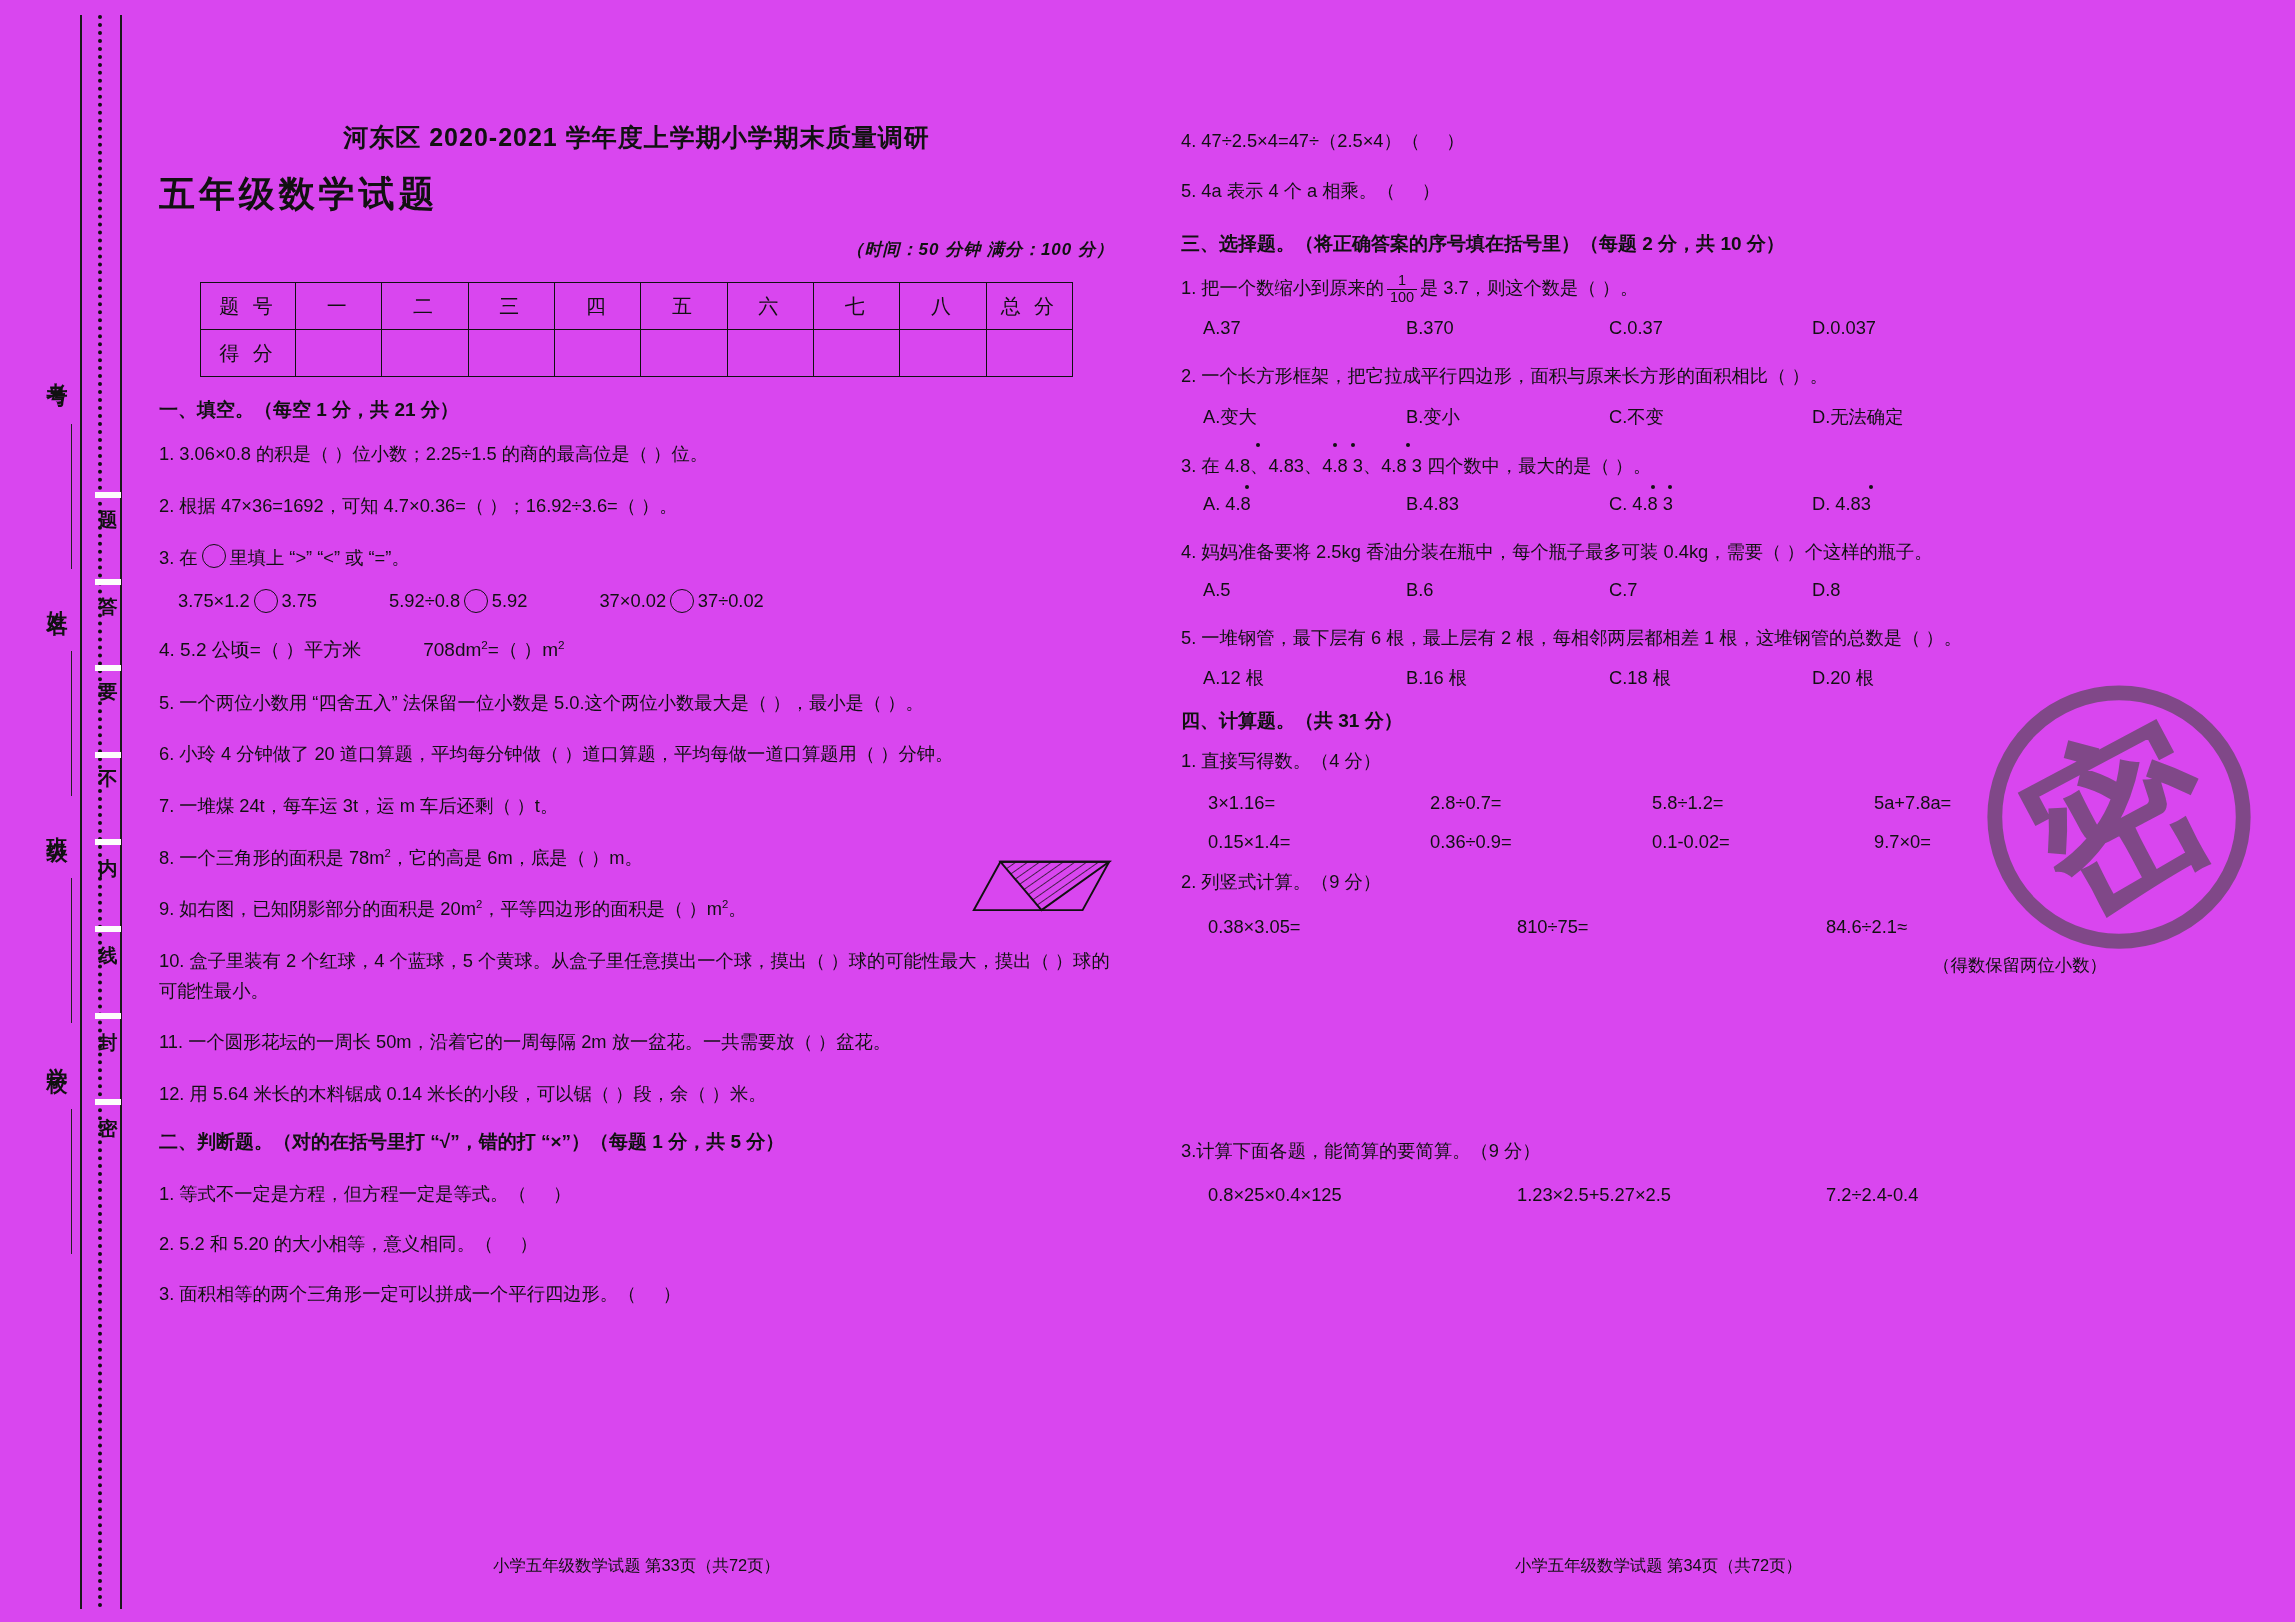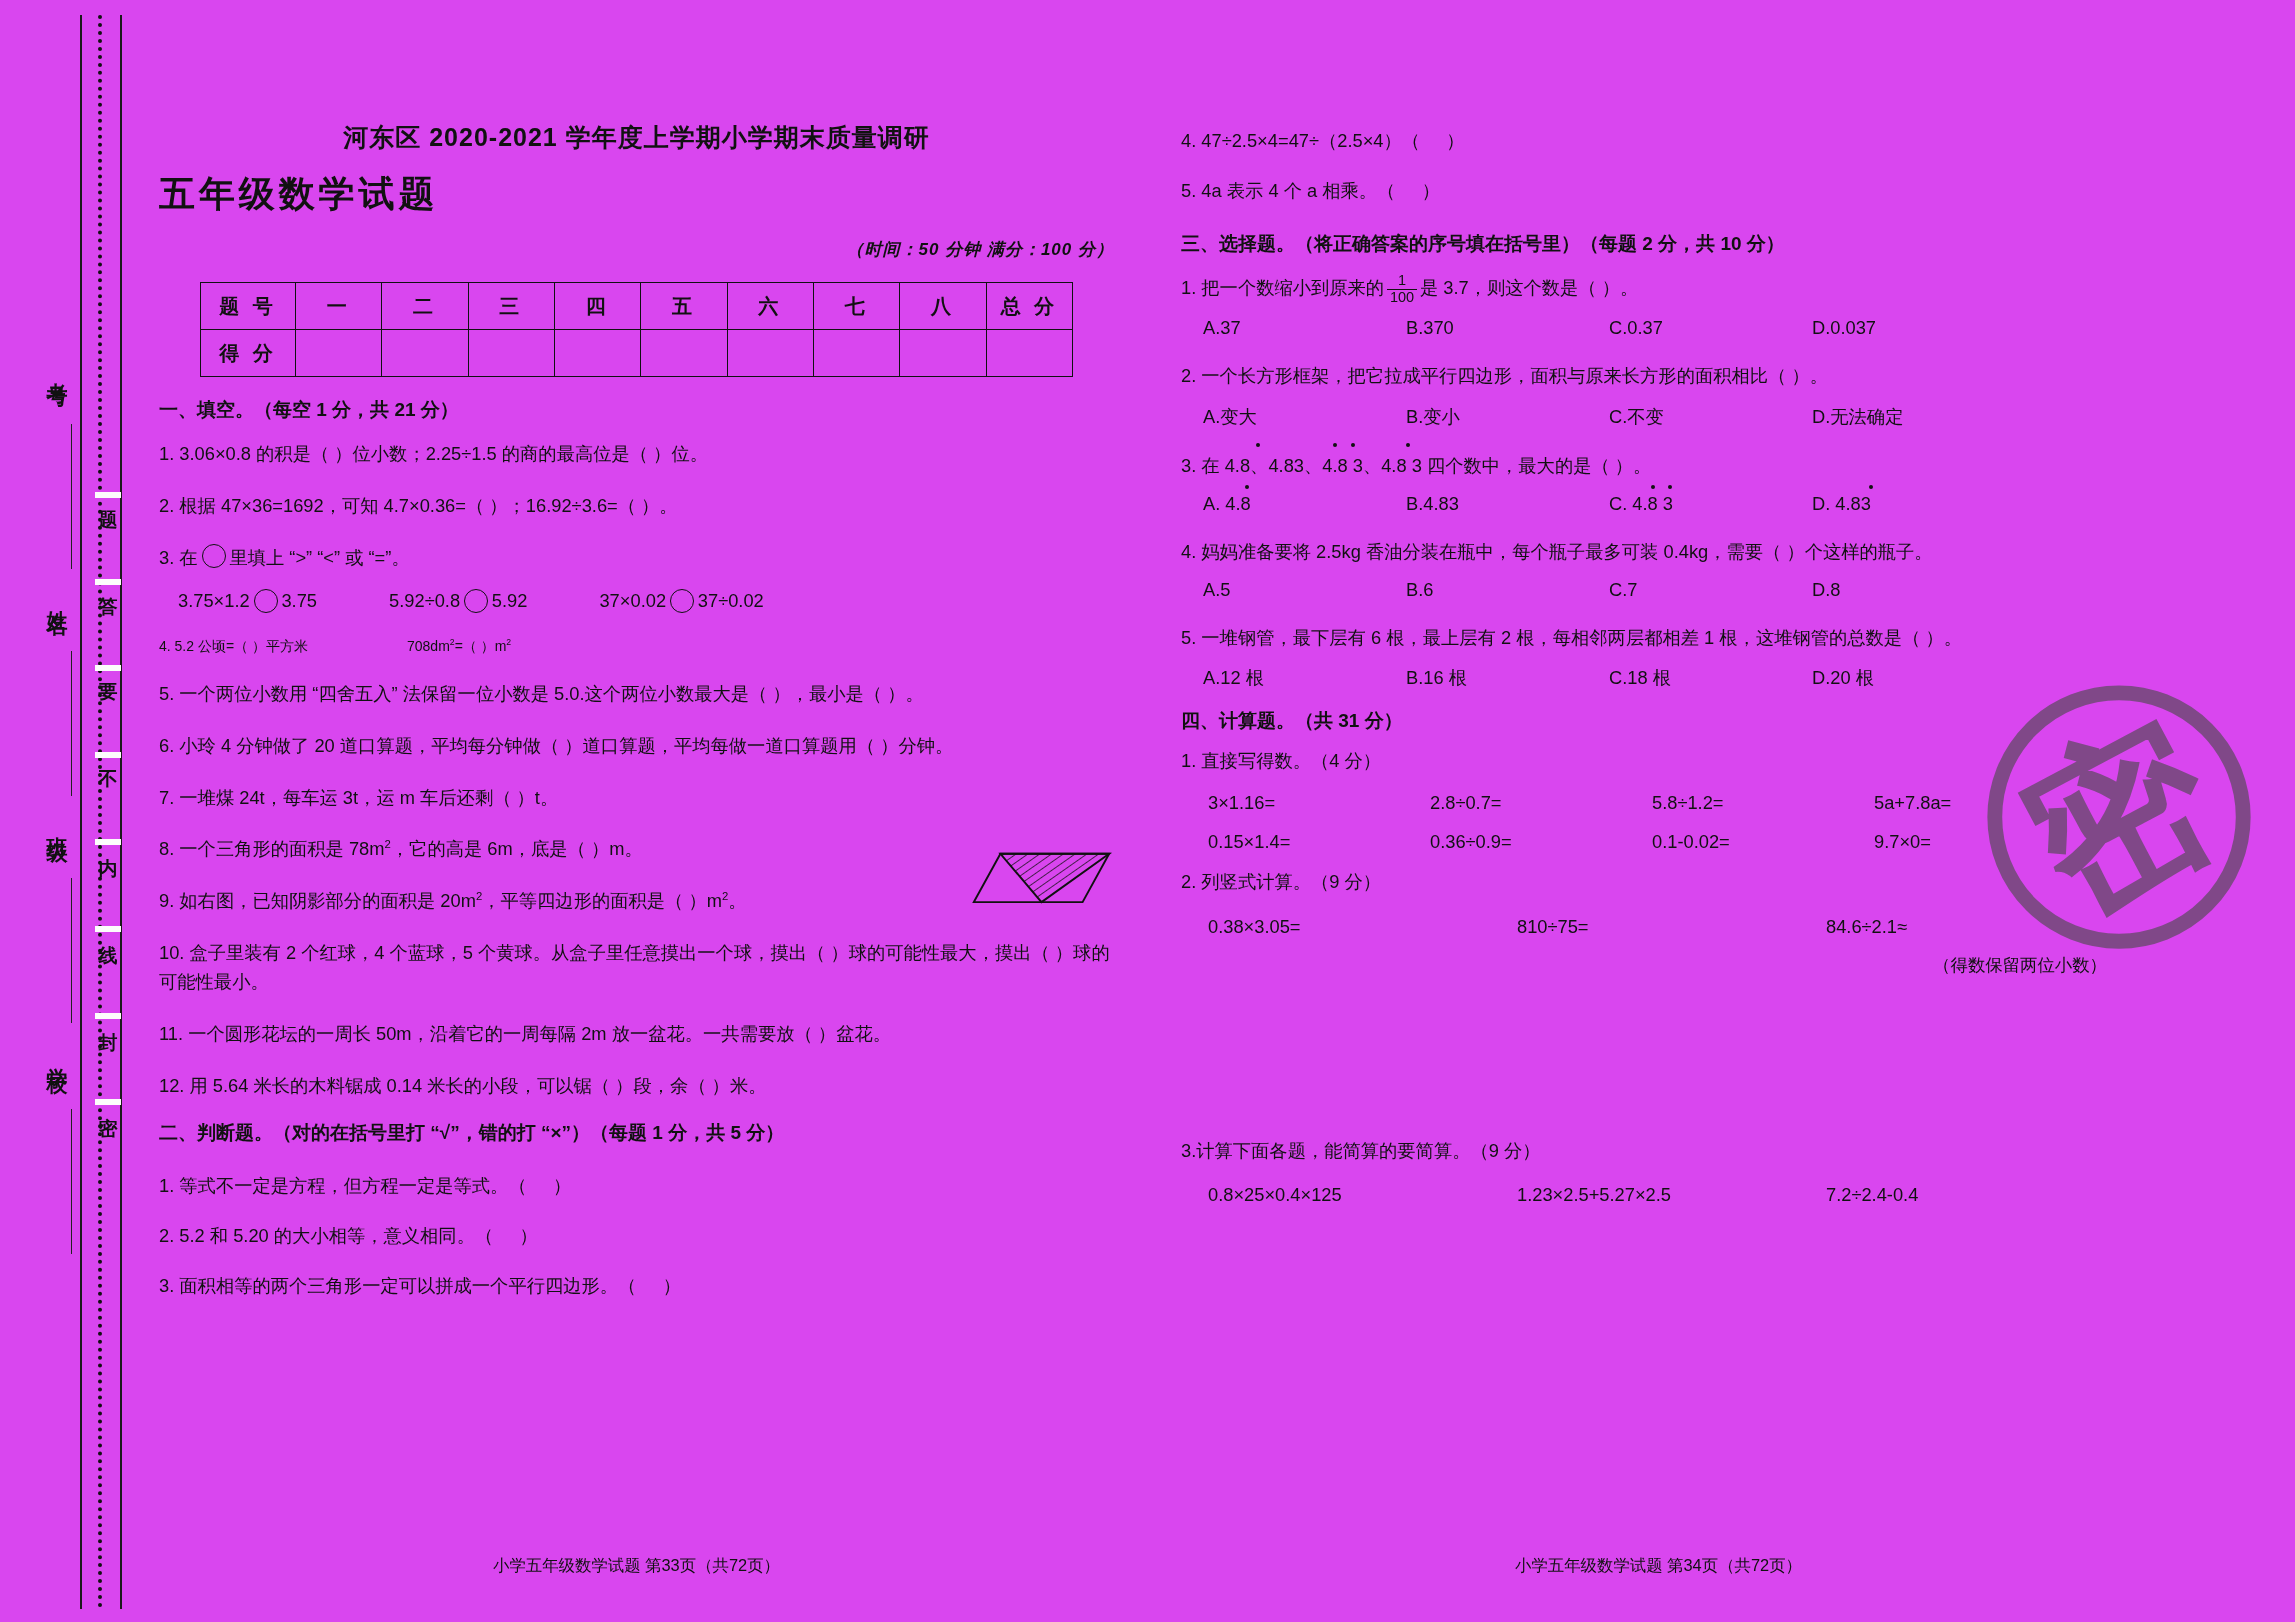--- a/index.html
+++ b/index.html
@@ -108,21 +108,21 @@
     border-collapse: collapse;
     margin: 21px auto 0 auto;
     width: 873px;
     table-layout: fixed;
   }
   table.score-table td {
     border: 1.4px solid #111;
     height: 44px;
     text-align: center;
     font-size: 20px;
-    font-weight: 700;
+    font-weight: 400;
     font-family: "Liberation Sans", "DejaVu Sans", sans-serif;
     letter-spacing: 3.9px;
   }
   table.score-table td.hdr { width: 92px; }
 
   .sec-head {
     font-size: 19px;
     font-weight: 700;
     font-family: "Liberation Sans", "DejaVu Sans", sans-serif;
     margin: 19px 0 0 0;
@@ -150,22 +150,22 @@
     font-size: 18.3px;
     font-family: "Liberation Sans", "DejaVu Sans", sans-serif;
     display: flex;
     gap: 72px;
     padding-left: 19px;
   }
   .cmp-item { display: inline-flex; align-items: center; white-space: nowrap; }
 
   .two-col-fill {
     display: flex;
-    gap: 99px;
-    font-size: 14px;
+    gap: 62px;
+    font-size: 19px;
     font-family: "Liberation Sans", "DejaVu Sans", sans-serif;
   }
 
   .tf-row {
     display: flex;
     justify-content: flex-start;
     font-size: 18.3px;
     margin-top: 25px;
     font-family: "Liberation Sans", "DejaVu Sans", sans-serif;
   }

